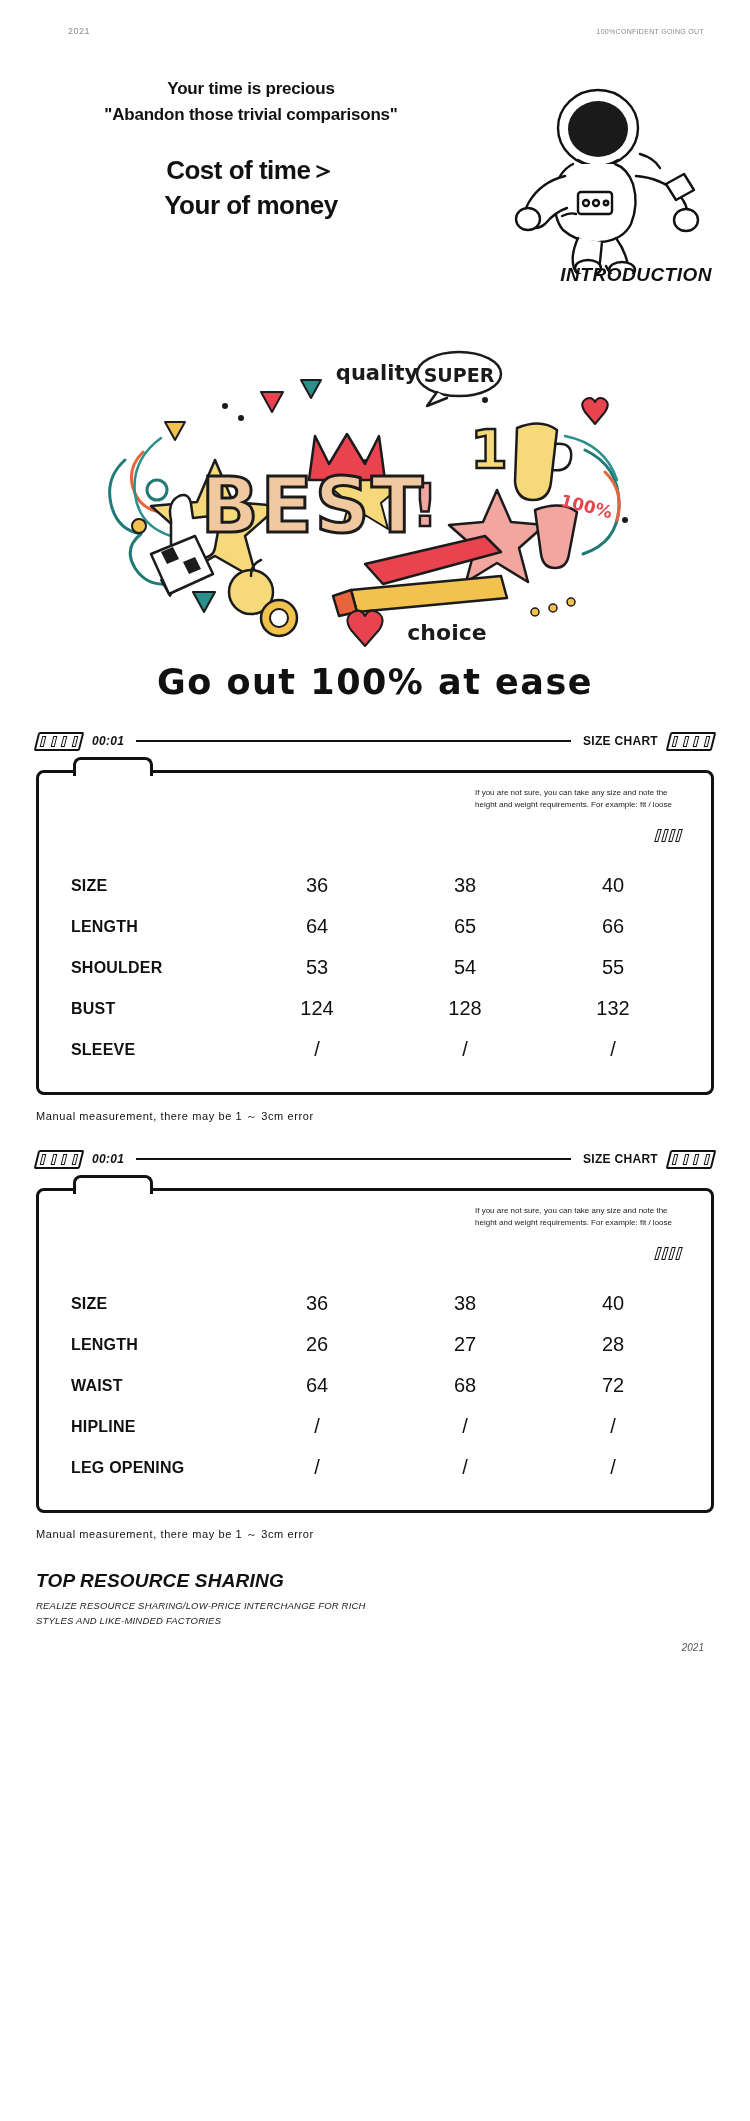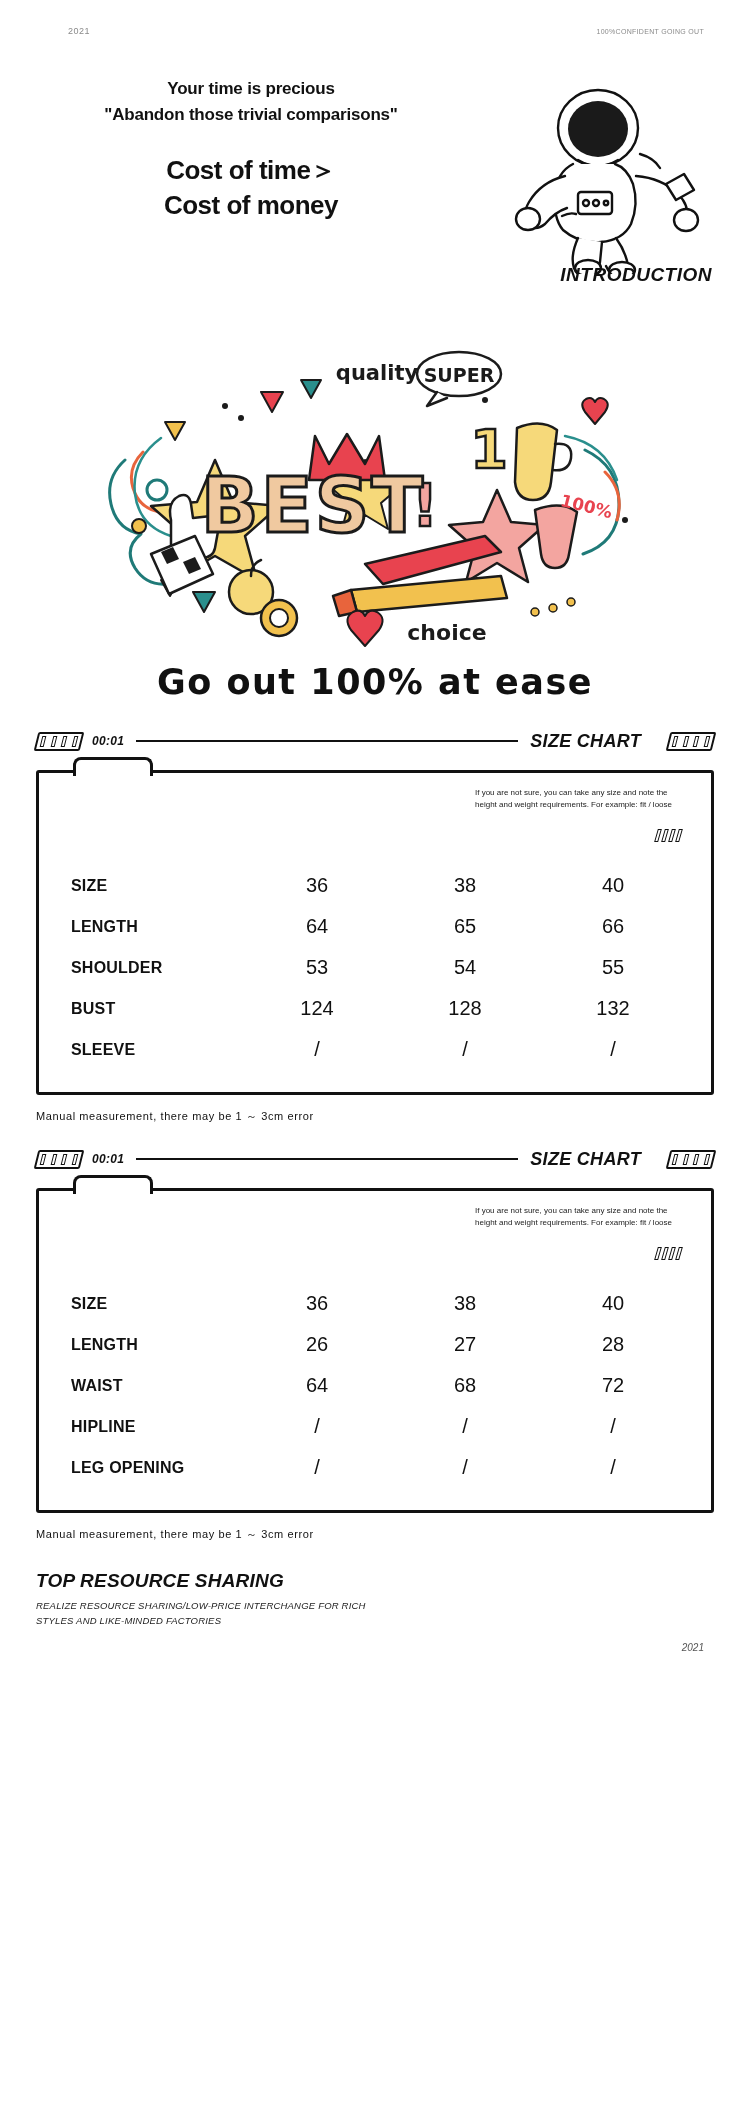--- a/index.html
+++ b/index.html
@@ -137,30 +137,29 @@
     margin-left: 10px;
     letter-spacing: 0.3px;
   }
   .bar-rule {
     flex: 1 1 auto;
     height: 2px;
     background: #111;
     margin: 0 12px;
   }
   .bar-label {
-    font-size: 18px;
-    font-weight: bold;
-    font-style: italic;
+    font-size: 12px;
+    font-weight: bold;
     letter-spacing: 0.3px;
-    margin-right: 27px;
+    margin-right: 10px;
   }
 
   .chart-card {
     border: 3px solid #111;
-    border-radius: 3px;
+    border-radius: 8px;
     position: relative;
     padding: 18px 24px 22px 24px;
     background: #fff;
   }
   
   .chart-card::before {
     content: "";
     position: absolute;
     left: 34px;
     top: -3px;
@@ -267,21 +266,21 @@
   <span class="left">2021</span>
   <span class="right">100%CONFIDENT GOING OUT</span>
 </div>
 
 <div class="hero">
   <div class="hero-text">
     <div class="hero-line1">Your time is precious</div>
     <div class="hero-line2">"Abandon those trivial comparisons"</div>
     <div class="hero-big">
       <div>Cost of time＞</div>
-      <div>Cost of money</div>
+      <div>Your of money</div>
     </div>
   </div>
 
   <svg class="astro" viewBox="0 0 260 190">
     <g fill="none" stroke="#111" stroke-width="2.4" stroke-linecap="round" stroke-linejoin="round">
 
       <ellipse cx="128" cy="44" rx="40" ry="38" fill="#fff"></ellipse>
       <ellipse cx="128" cy="45" rx="30" ry="28" fill="#1a1a1a" stroke="none"></ellipse>
       <path d="M100 22 q10 -12 28 -12" stroke="#fff" stroke-width="3"></path>
 

